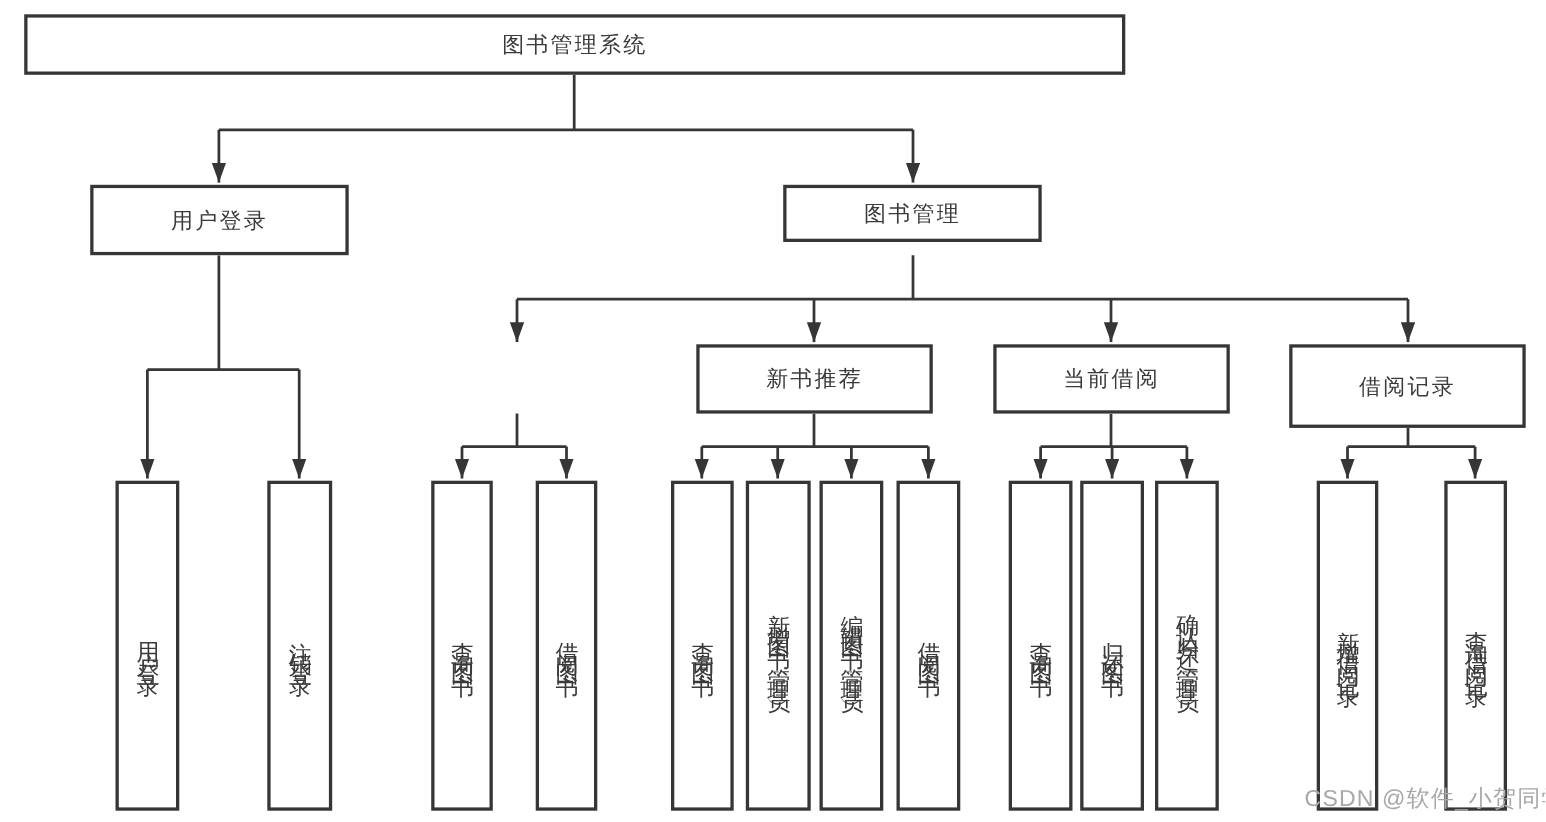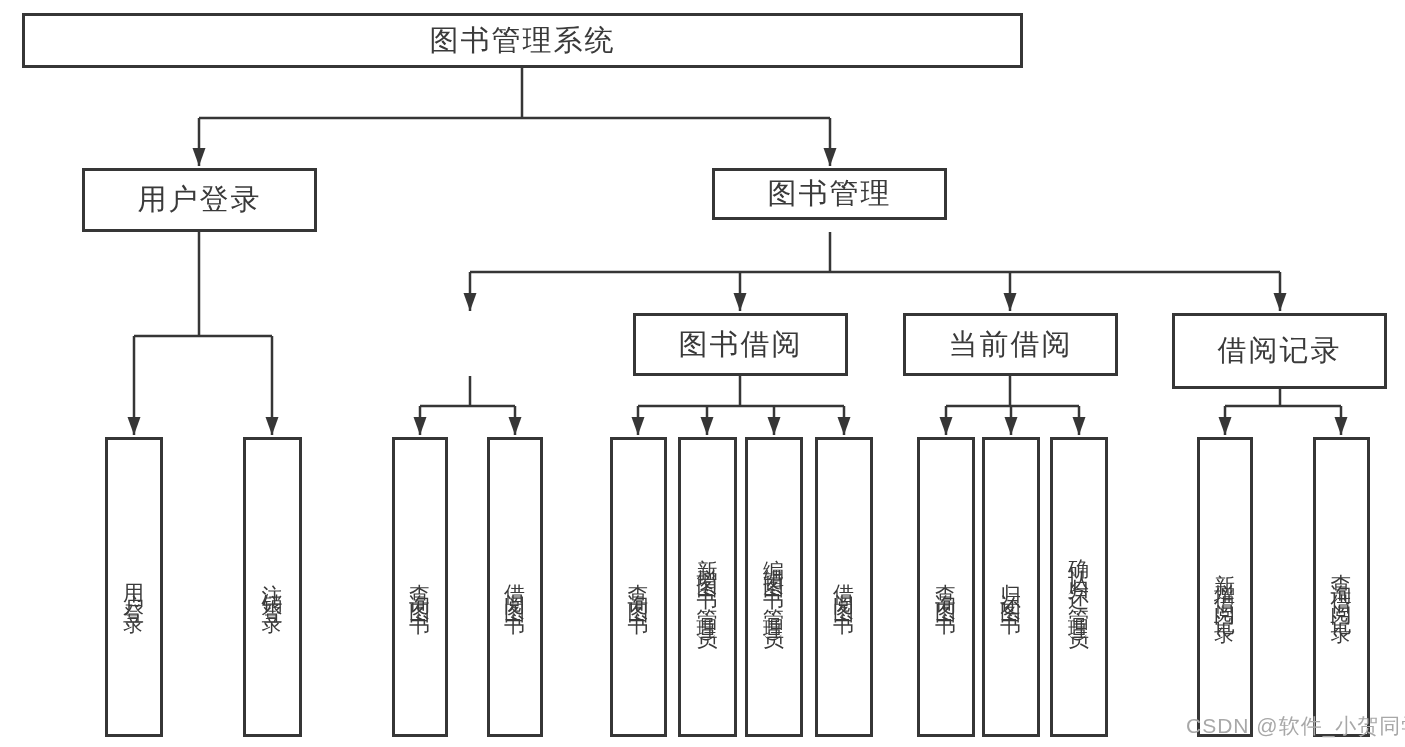--- a/index.html
+++ b/index.html
@@ -21,21 +21,21 @@
   svg.connectors .arrowhead{fill:var(--line);stroke:none;}
   .node{
     position:absolute;
     box-sizing:border-box;
     background:#fff;
     border:3px solid var(--line);
     display:flex;align-items:center;justify-content:center;
     color:var(--text);
     z-index:2;
   }
-  .node.h span{font-size:29px;letter-spacing:2px;white-space:nowrap;}
+  .node.h span{font-size:20px;letter-spacing:2px;white-space:nowrap;}
   .node.v span{
     writing-mode:vertical-rl;
     text-orientation:mixed;
     font-size:21px;
     letter-spacing:10px;
     line-height:1;
     white-space:nowrap;
   }
   .watermark{
     position:absolute;
@@ -94,21 +94,21 @@
   </div>
 
   <div class="node h" style="left:82px;top:168px;width:235px;height:64px">
     <span>用户登录</span>
   </div>
   <div class="node h" style="left:712px;top:168px;width:235px;height:52px">
     <span>图书管理</span>
   </div>
 
   <div class="node h" style="left:633px;top:313px;width:215px;height:63px">
-    <span>图书借阅</span>
+    <span>新书推荐</span>
   </div>
   <div class="node h" style="left:903px;top:313px;width:215px;height:63px">
     <span>当前借阅</span>
   </div>
   <div class="node h" style="left:1172px;top:313px;width:215px;height:76px">
     <span>借阅记录</span>
   </div>
 
   <div class="node v" style="left:105px;top:437px;width:58px;height:300px">
     <span>用户登录</span>

